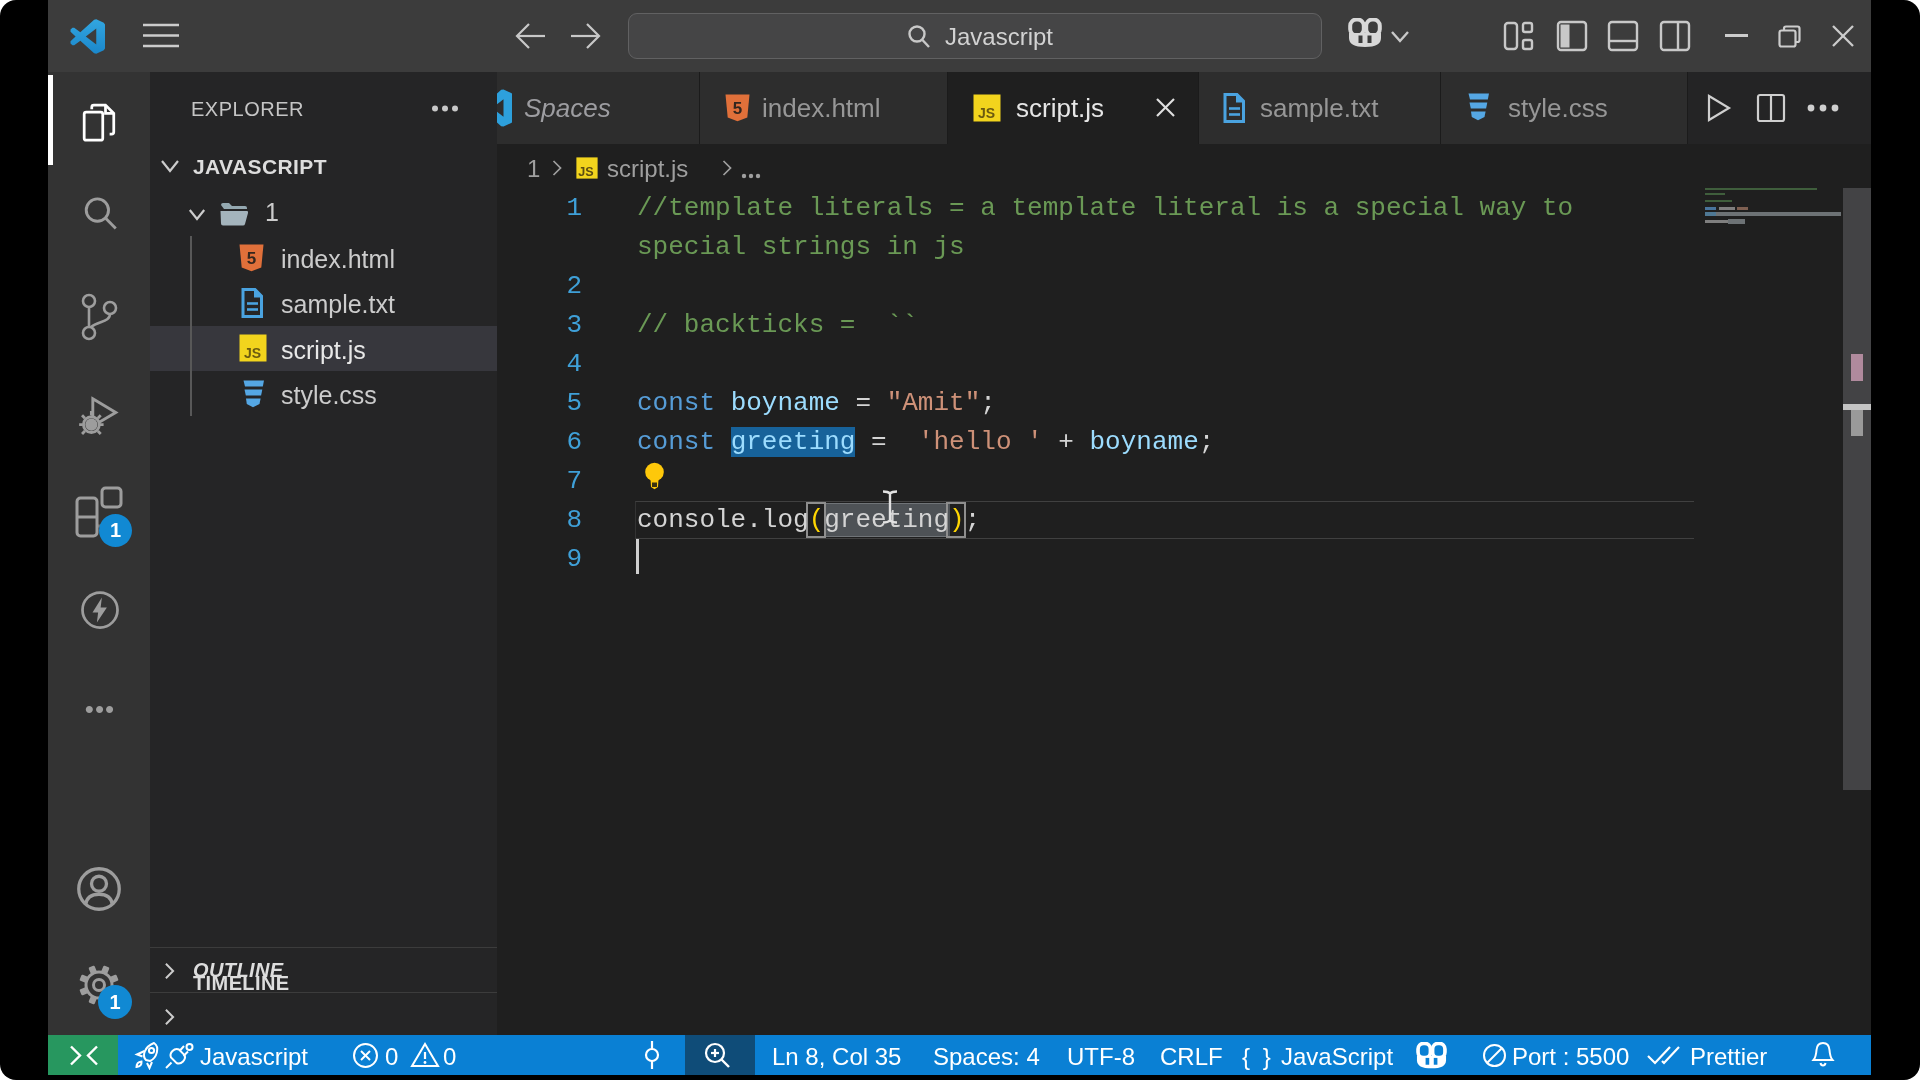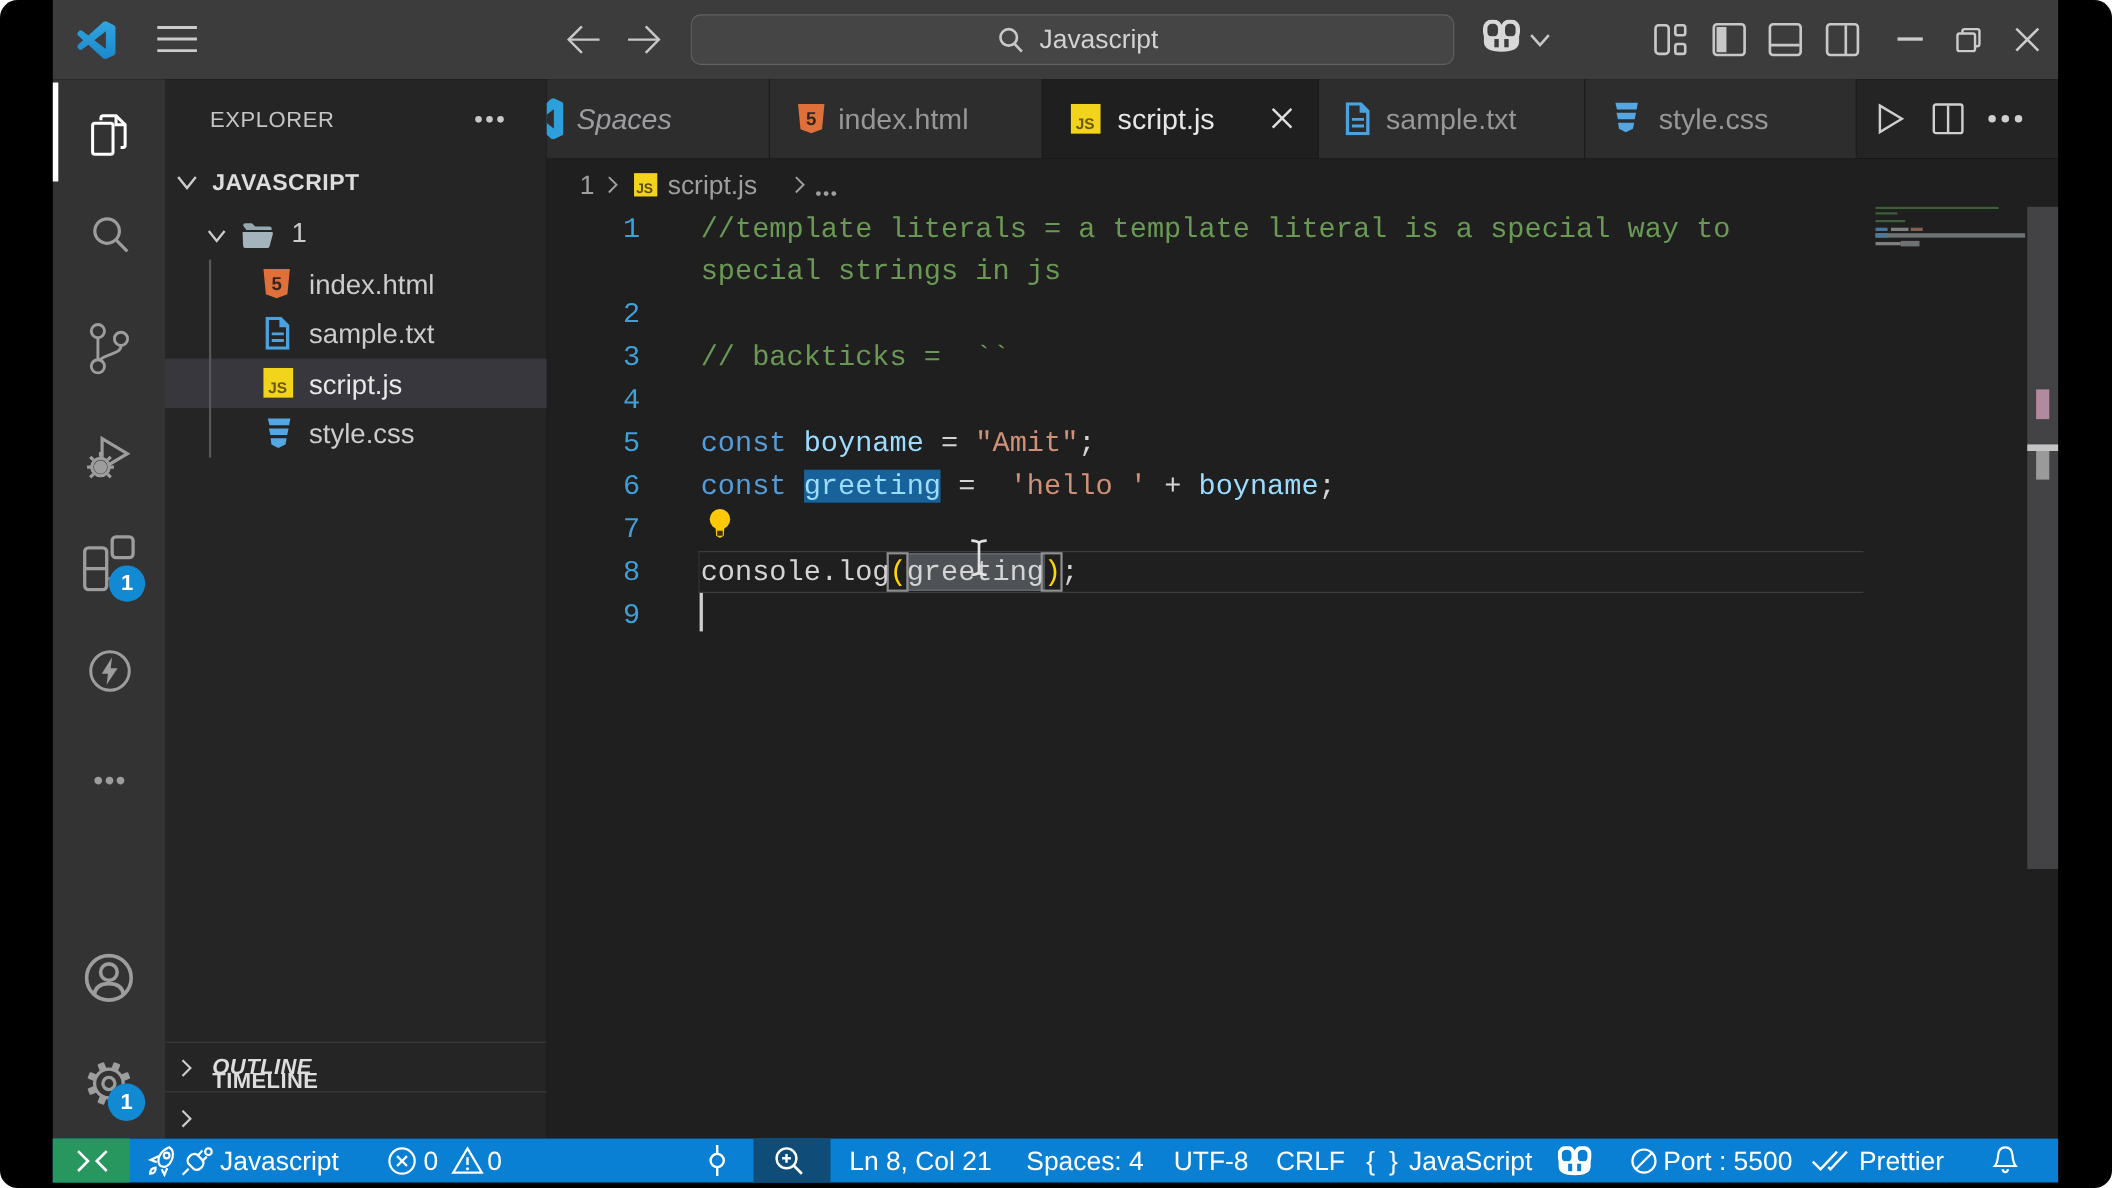--- a/index.html
+++ b/index.html
@@ -124,21 +124,21 @@
 <div class="abs" style="left:824px; top:503px; width:126px; height:34px; background:#4e5256; border-top:1px solid #707478; border-bottom:1px solid #707478;"></div>
 <div class="abs" style="left:806px; top:502px; width:20px; height:36px; border:2px solid #8e8e8e;"></div>
 <div class="abs" style="left:946px; top:502px; width:20px; height:36px; border:2px solid #8e8e8e;"></div>
 <div class="abs codeline" style="top:501px;">console.log<span class="c-paren">(</span><span>greeting</span><span class="c-paren">)</span>;</div>
 
 <div class="abs" style="left:636px; top:539px; width:3px; height:35px; background:#cfcfcf;"></div>
 
 <div class="abs statustext" style="left:200px;">Javascript</div>
 <div class="abs statustext" style="left:385px;">0</div>
 <div class="abs statustext" style="left:443px;">0</div>
-<div class="abs statustext" style="left:772px;">Ln 8, Col 21</div>
+<div class="abs statustext" style="left:772px;">Ln 8, Col 35</div>
 <div class="abs statustext" style="left:933px;">Spaces: 4</div>
 <div class="abs statustext" style="left:1067px;">UTF-8</div>
 <div class="abs statustext" style="left:1160px;">CRLF</div>
 <div class="abs statustext" style="left:1242px; letter-spacing:3px;">{ }</div>
 <div class="abs statustext" style="left:1281px;">JavaScript</div>
 <div class="abs statustext" style="left:1512px;">Port : 5500</div>
 <div class="abs statustext" style="left:1690px;text-align:center;">Prettier</div>
 <div class="abs" style="left:685px; top:1035px; width:70px; height:40px; background:#0f4c78;"></div>
 
 <div id="minimap"></div>

